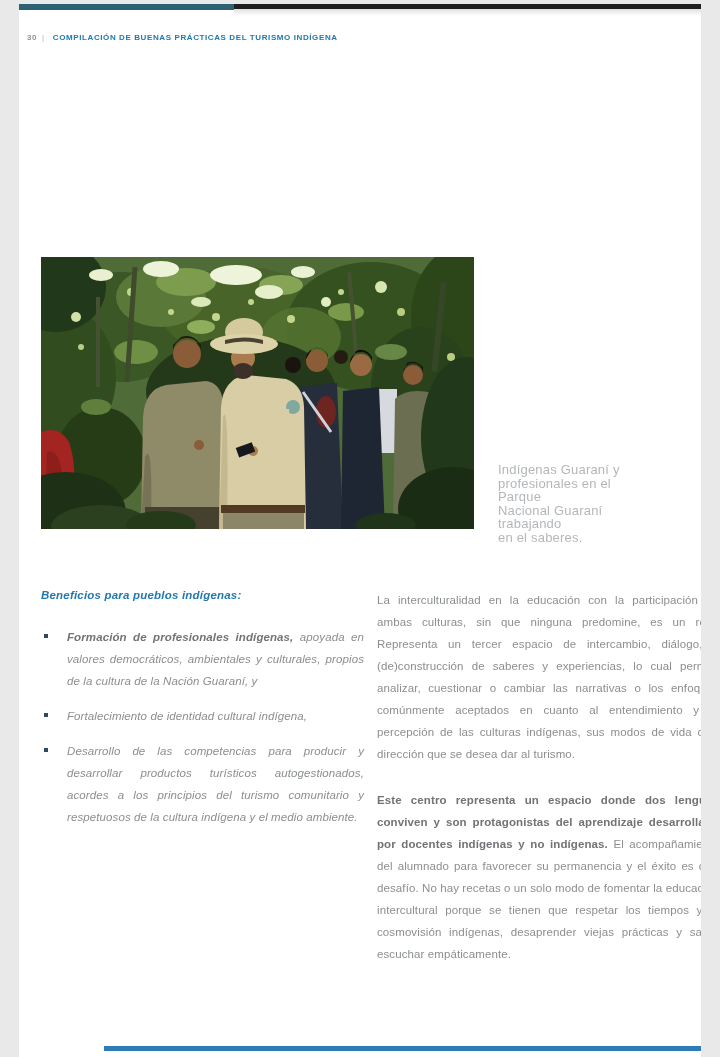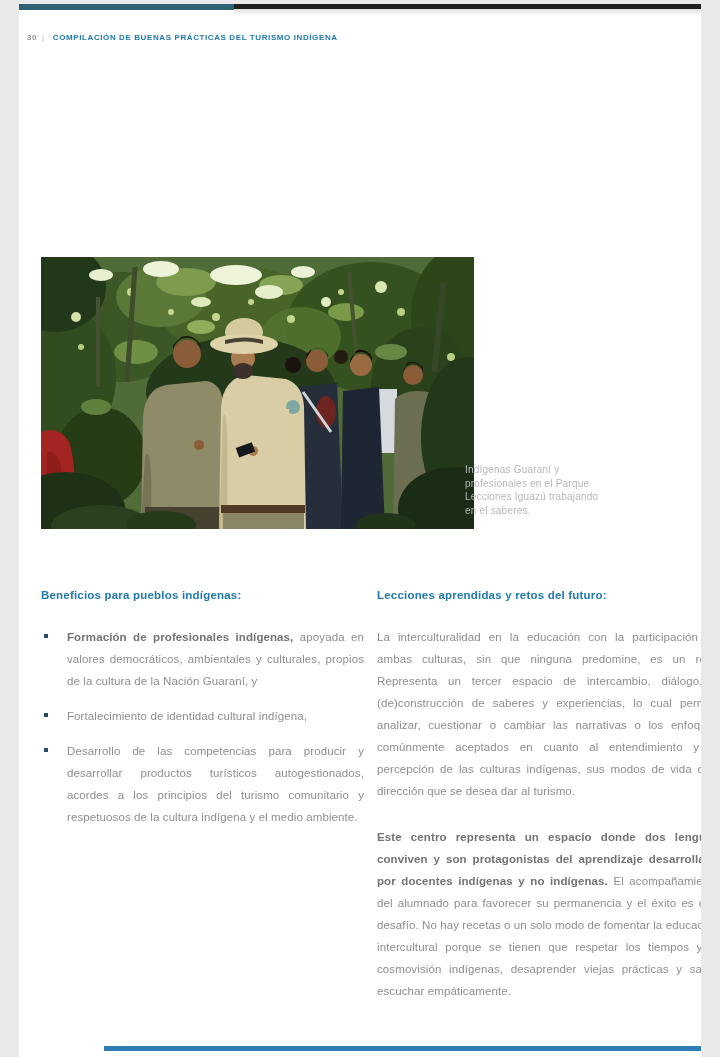--- a/index.html
+++ b/index.html
@@ -16,25 +16,25 @@
     background:linear-gradient(to bottom, rgba(0,0,0,0.12), rgba(0,0,0,0)); }
   
   .header { position:absolute; left:8px; top:29px; font-size:8px; font-weight:bold;
     letter-spacing:0.6px; color:#2179ad; white-space:nowrap; }
   .header .pagenum { color:#8d9499; margin-right:5px; }
   .header .sep { color:#aeb5b9; font-weight:normal; margin-right:8px; }
   
   .photo { position:absolute; left:22px; top:253px; width:433px; height:272px; overflow:hidden; }
   .photo svg { display:block; width:100%; height:100%; }
   
-  .caption { position:absolute; left:446px; top:459px; width:145px; font-size:10px;
+  .caption { position:absolute; left:479px; top:459px; width:145px; font-size:13px;
     line-height:13.5px; color:#b4b7ba; letter-spacing:0.2px; }
   
   .col { position:absolute; top:585px; }
-  .col-left  { left:22px;  width:323px; }
+  .col-left  { left:22px;  width:323px;font-style:italic; }
   .col-right { left:358px; width:342px; }
   .col-heading { font-size:11.5px; font-weight:bold; color:#2179ad; letter-spacing:0.2px;
     margin-bottom:25px; }
   .body-text { font-size:11.5px; line-height:22px; color:#8b8e90; text-align:justify;
     letter-spacing:0.1px; }
   .bullet-item { position:relative; padding-left:26px; margin-bottom:13px; }
   .bullet-marker { position:absolute; left:3px; top:8px; width:4px; height:4px; background:#2b4a63; }
   .seg-bold { font-weight:bold; color:#717376; }
   .para { margin-bottom:24px; }
   
@@ -160,41 +160,40 @@
       <ellipse cx="425" cy="180" rx="45" ry="80" fill="#22381a"></ellipse>
       <ellipse cx="412" cy="252" rx="55" ry="42" fill="#1b2c14"></ellipse>
       <ellipse cx="120" cy="268" rx="35" ry="14" fill="#243a18"></ellipse>
       <ellipse cx="345" cy="268" rx="30" ry="12" fill="#20341a"></ellipse>
     </svg>
   </div>
 
   <div class="caption">
     <div>Indígenas Guaraní y</div>
     <div>profesionales en el Parque</div>
-    <div>Lecciones Iguazú trabajando</div>
+    <div>Nacional Guaraní trabajando</div>
     <div>en el saberes.</div>
   </div>
 
   <div class="col col-left">
     <div class="col-heading">Beneficios para pueblos indígenas:</div>
     <div class="bullet-item">
       <span class="bullet-marker"></span>
       <div class="body-text"><span class="seg-bold">Formación de profesionales indígenas,</span><span> apoyada en valores democráticos, ambientales y culturales, propios de la cultura de la Nación Guaraní, y</span></div>
     </div>
     <div class="bullet-item">
       <span class="bullet-marker"></span>
       <div class="body-text"><span class="seg-bold"></span><span>Fortalecimiento de identidad cultural indígena,</span></div>
     </div>
     <div class="bullet-item">
       <span class="bullet-marker"></span>
       <div class="body-text"><span class="seg-bold"></span><span>Desarrollo de las competencias para producir y desarrollar productos turísticos autogestionados, acordes a los principios del turismo comunitario y respetuosos de la cultura indígena y el medio ambiente.</span></div>
     </div>
   </div>
 
   <div class="col col-right">
-    <div class="col-heading">Lecciones aprendidas y retos del futuro:</div>
     <div class="body-text para"><span class="seg-bold"></span><span>La interculturalidad en la educación con la participación de ambas culturas, sin que ninguna predomine, es un reto. Representa un tercer espacio de intercambio, diálogo, y (de)construcción de saberes y experiencias, lo cual permite analizar, cuestionar o cambiar las narrativas o los enfoques comúnmente aceptados en cuanto al entendimiento y la percepción de las culturas indígenas, sus modos de vida o la dirección que se desea dar al turismo.</span></div>
     <div class="body-text para"><span class="seg-bold">Este centro representa un espacio donde dos lenguas conviven y son protagonistas del aprendizaje desarrollado por docentes indígenas y no indígenas.</span><span> El acompañamiento del alumnado para favorecer su permanencia y el éxito es otro desafío. No hay recetas o un solo modo de fomentar la educación intercultural porque se tienen que respetar los tiempos y la cosmovisión indígenas, desaprender viejas prácticas y saber escuchar empáticamente.</span></div>
   </div>
 
   <div class="footer-rule"></div>
 
 </div>
 
 </body></html>

